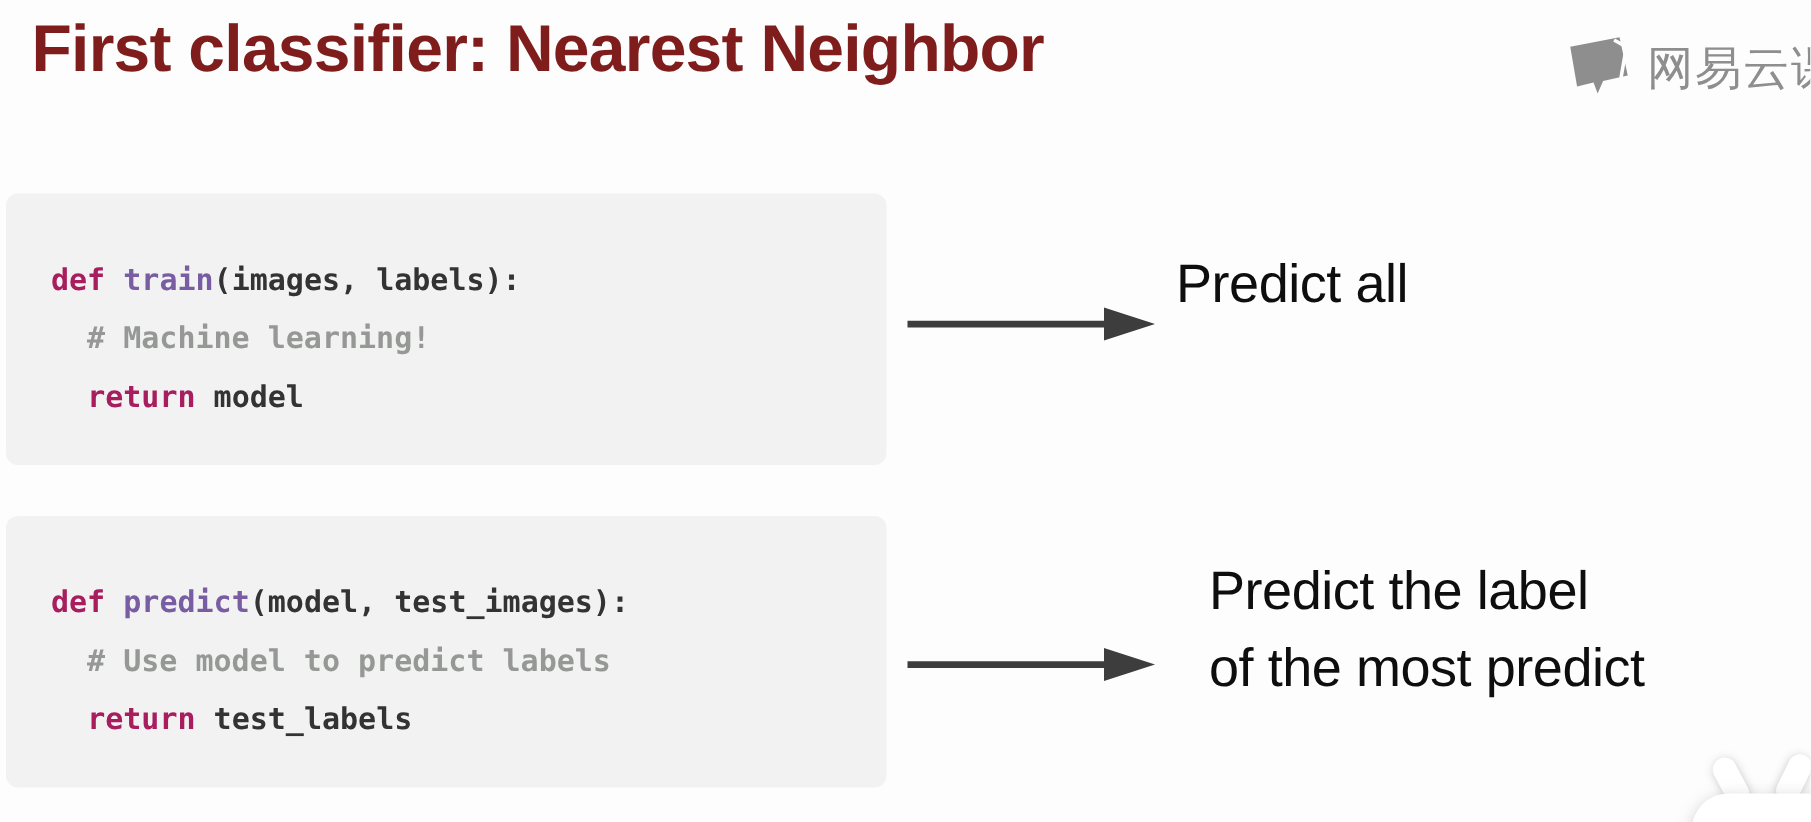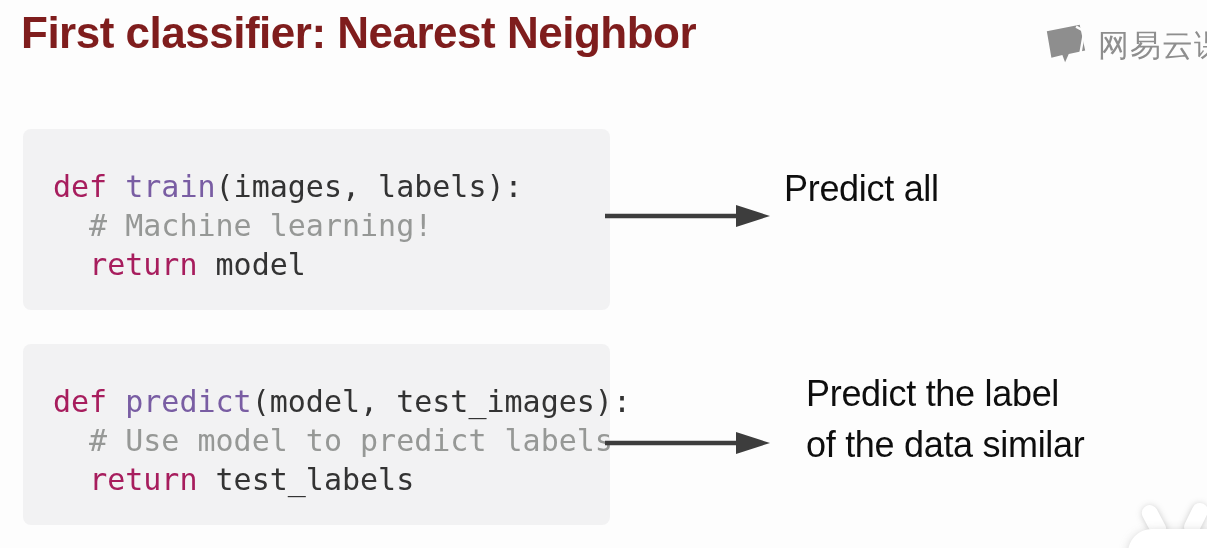--- a/index.html
+++ b/index.html
@@ -35,29 +35,30 @@
   }
   .watermark-text {
     font-size: 31px;
     color: #8e8e8e;
     letter-spacing: 1px;
   }
 
   
   .code-block {
     position: absolute;
-    left: 23px;
+    left: 4px;
     width: 587px; height: 181px;
     background: #f2f2f3;
     border-radius: 8px;
     padding: 38px 0 0 30px;
     font-family: "DejaVu Sans Mono", monospace;
-    font-size: 30px;
+    font-size: 20px;
     line-height: 39px;
     white-space: pre;
+    font-weight: bold;
   }
   #code-block-train   { top: 129px; }
   #code-block-predict { top: 344px; }
 
   
   .arrow { position: absolute; }
   #arrow-train   { left: 602px; top: 200px; }
   #arrow-predict { left: 602px; top: 427px; }
 
   
@@ -127,20 +128,20 @@
     <polygon class="arrow-fill" points="134,5 168,16 134,27" fill="#3d3d3d"></polygon>
   </svg>
 </div>
 
 <div id="annotation-train" class="annotation">
   <div>Predict all</div>
 </div>
 
 <div id="annotation-predict" class="annotation">
   <div>Predict the label</div>
-  <div>of the data similar</div>
+  <div>of the most predict</div>
 </div>
 
 <div class="mascot">
   <div class="ear left"></div>
   <div class="ear right"></div>
   <div class="body"></div>
 </div>
 
 </body></html>

